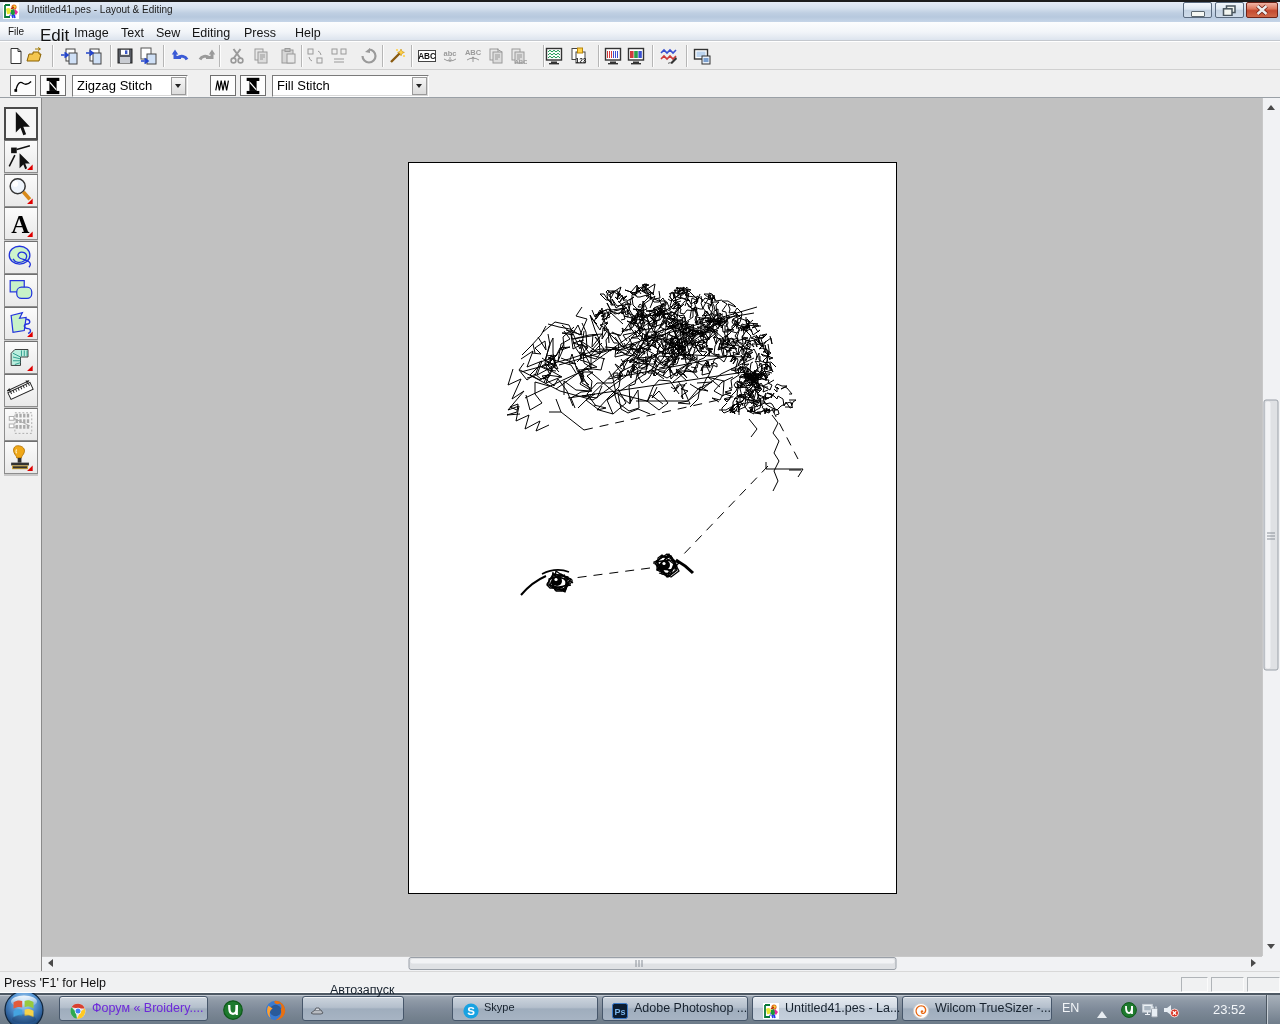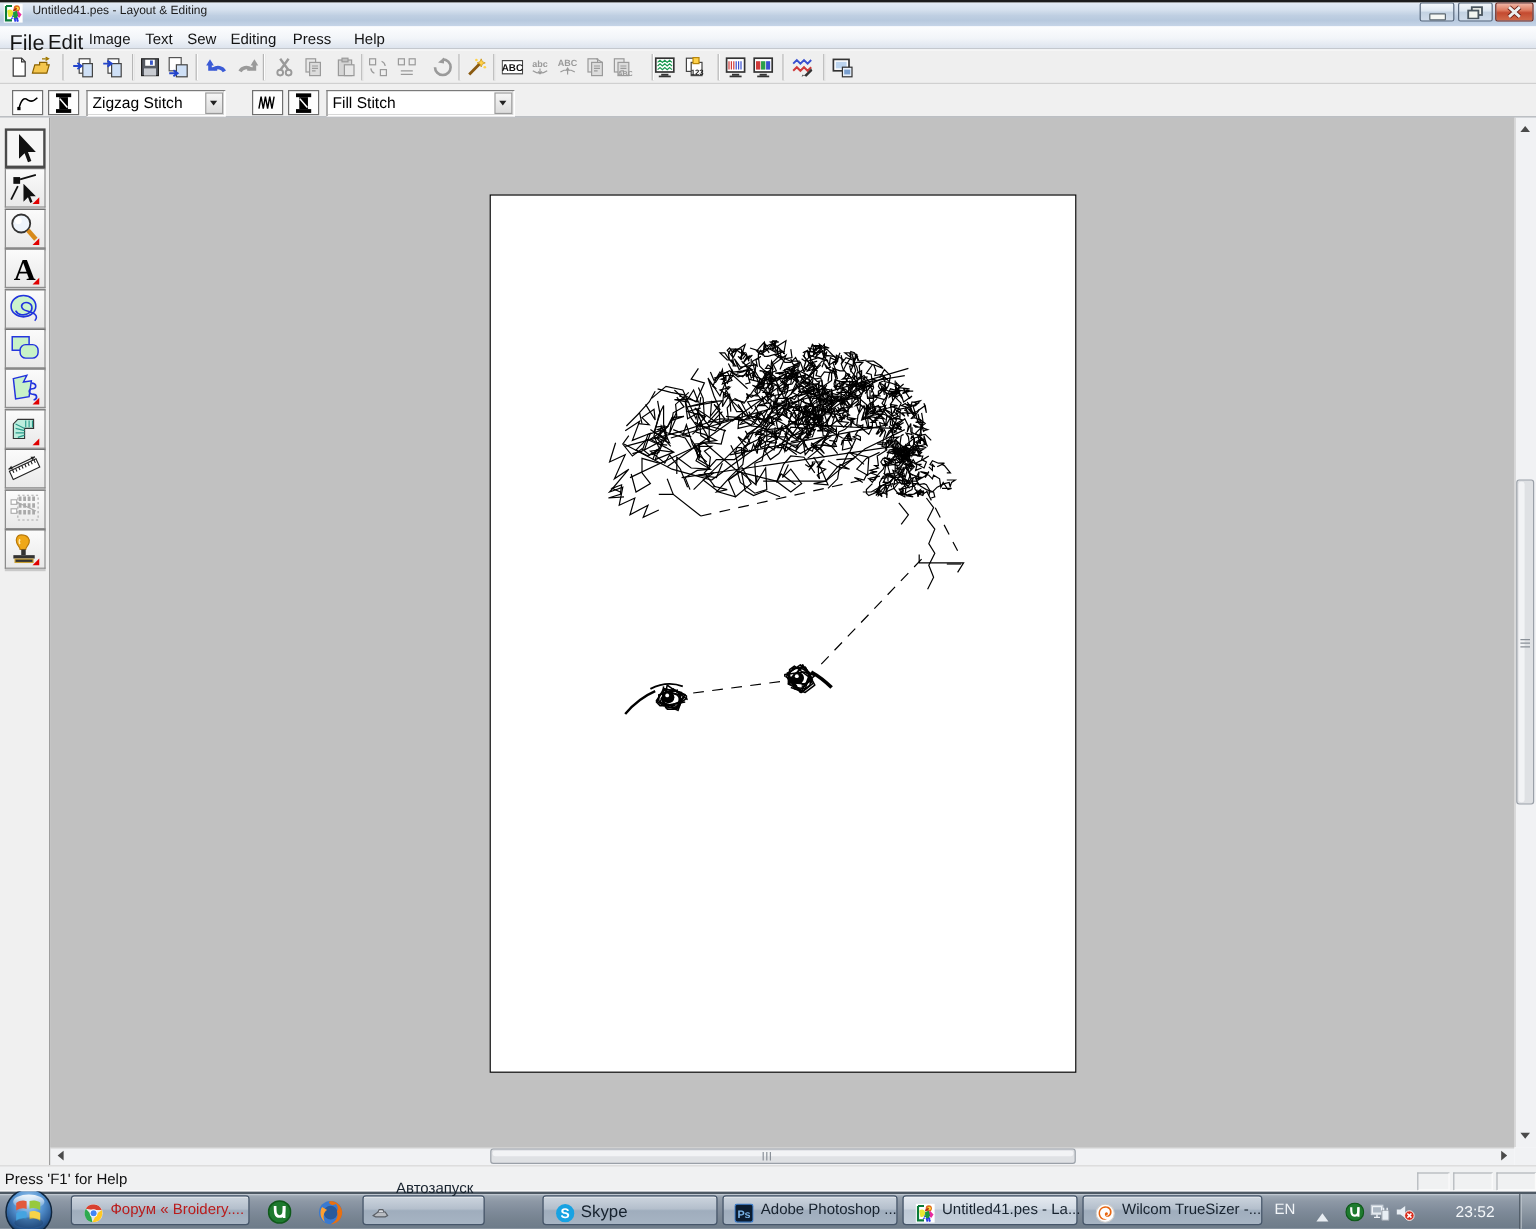--- a/index.html
+++ b/index.html
@@ -29,21 +29,21 @@
     <rect x="4.5" y="1" width="8.5" height="6.5" fill="#f2f5f0" stroke="#49555e" stroke-width="1.5"></rect>
     <rect x="1.5" y="3.8" width="8.5" height="6.7" fill="#f2f5f0" stroke="#49555e" stroke-width="1.5"></rect>
   </svg>
 <div style="position:absolute;left:1246px;top:2px;width:32px;height:16px;border-radius:2px;border:1px solid #6e2318;background:linear-gradient(#f0b5a5 0%,#dd7a5f 40%,#c44a30 55%,#d06a4a 100%);box-sizing:border-box"></div>
 <svg style="position:absolute;left:1255px;top:4px" width="14" height="12" viewBox="0 0 14 12">
     <path d="M2.5,2 L11.5,10 M11.5,2 L2.5,10" stroke="#6e1d12" stroke-width="4"></path>
     <path d="M2.5,2 L11.5,10 M11.5,2 L2.5,10" stroke="#eceff0" stroke-width="2.4"></path>
   </svg>
 
 <div style="position:absolute;left:0;top:22px;width:1280px;height:19px;background:linear-gradient(#fcfdfe 0%,#f2f5f9 55%,#dde4ee 100%);border-bottom:1px solid #c4c8ce;box-sizing:border-box"></div>
-<div style="position:absolute;left:8px;top:26px;font-size:18px;color:#141414">File</div>
+<div style="position:absolute;left:8px;top:26px;font-size:10px;color:#141414">File</div>
 <div style="position:absolute;left:40px;top:26px;font-size:17px;color:#141414">Edit</div>
 <div style="position:absolute;left:74px;top:26px;font-size:12.5px;color:#141414">Image</div>
 <div style="position:absolute;left:121px;top:26px;font-size:12.5px;color:#141414">Text</div>
 <div style="position:absolute;left:156px;top:26px;font-size:12.5px;color:#141414">Sew</div>
 <div style="position:absolute;left:192px;top:26px;font-size:12.5px;color:#141414">Editing</div>
 <div style="position:absolute;left:244px;top:26px;font-size:12.5px;color:#141414">Press</div>
 <div style="position:absolute;left:295px;top:26px;font-size:12.5px;color:#141414">Help</div>
 
 <div style="position:absolute;left:0;top:42px;width:1280px;height:28px;background:#efefef;border-bottom:1px solid #d0d0d0;box-sizing:border-box"></div>
 <svg style="position:absolute;left:7px;top:47px" width="18" height="18" viewBox="0 0 18 18">
@@ -639,21 +639,21 @@
 <div style="position:absolute;left:59px;top:996px;width:149px;height:25px;border-radius:3px;border:1px solid #46566a;background:linear-gradient(#cdd5de 0%,#b4bfcc 45%,#9fadbd 52%,#a7b4c3 100%);box-sizing:border-box;box-shadow:inset 0 1px 0 rgba(255,255,255,.65)"></div>
 <svg style="position:absolute;left:70px;top:1003px" width="16" height="16" viewBox="0 0 16 16">
     <circle cx="8" cy="8" r="7.6" fill="#e8e8e8"></circle>
     <path d="M8,8 L8,.4 A7.6,7.6 0 0 1 14.6,11.8 Z" fill="#3a74d8" opacity="0"></path>
     <path d="M1.5,4.2 A7.6,7.6 0 0 1 14.8,5.4 L8,5.4 Z" fill="#d8402f"></path>
     <path d="M14.8,5.4 A7.6,7.6 0 0 1 7,15.6 L10.6,8.4 Z" fill="#ffc923"></path>
     <path d="M7,15.6 A7.6,7.6 0 0 1 1.5,4.2 L5.6,8.6 Z" fill="#2da94f"></path>
     <circle cx="8" cy="8" r="3.2" fill="#fff"></circle>
     <circle cx="8" cy="8" r="2.5" fill="#4285f4"></circle>
   </svg>
-<div style="position:absolute;left:92px;top:1001px;font-size:12.5px;color:#b91c1c;white-space:nowrap">Форум « Broidery....</div>
+<div style="position:absolute;left:92px;top:1001px;font-size:12.5px;color:#6d28d9;white-space:nowrap">Форум « Broidery....</div>
 <svg style="position:absolute;left:223px;top:1000px" width="20" height="20" viewBox="0 0 16 16">
     <circle cx="8" cy="8" r="7.4" fill="#1e7a2e" stroke="#0f5a1a"></circle>
     <path d="M5,4 C5,8 5,11 8,11 C11,11 11,8 11,4" stroke="#fff" stroke-width="1.8" fill="none"></path>
     <path d="M11,4 L11,12" stroke="#fff" stroke-width="1.8"></path>
   </svg>
 <svg style="position:absolute;left:265px;top:1000px" width="21" height="21" viewBox="0 0 16 16">
     <circle cx="8" cy="8" r="7.4" fill="#3a7ad0"></circle>
     <circle cx="8" cy="8" r="4.4" fill="#2a5a9a"></circle>
     <path d="M8,0.6 C12,0.6 15.4,4 15.4,8 C15.4,12 12,15.4 8,15.4 C12,13.5 13,10 12,7.2 C13,6 12.6,3.6 11.2,2.6 C10,3.4 9,3.2 8.2,2.8 C6.4,1.8 7,1 8,0.6 Z" fill="#e87010"></path>
     <path d="M2.6,4.4 C0.8,7.4 1.4,11.6 4.4,14 C2.8,11 3.6,7.6 5.8,6.4 Z" fill="#ffa030"></path>
@@ -662,21 +662,21 @@
 <svg style="position:absolute;left:309px;top:1003px" width="16" height="16" viewBox="0 0 16 16">
     <path d="M2,10 L6,7 L12,7 L14,10 L12,11 L4,11 Z" fill="#b8bcc2" stroke="#5a5f66"></path>
     <path d="M6,7 L7,5 L10,5 L11,7" fill="#d8dce2" stroke="#5a5f66"></path>
   </svg>
 <div style="position:absolute;left:330px;top:983px;font-size:12.5px;color:#17222e;white-space:nowrap">Автозапуск</div>
 <div style="position:absolute;left:452px;top:996px;width:146px;height:25px;border-radius:3px;border:1px solid #46566a;background:linear-gradient(#cdd5de 0%,#b4bfcc 45%,#9fadbd 52%,#a7b4c3 100%);box-sizing:border-box;box-shadow:inset 0 1px 0 rgba(255,255,255,.65)"></div>
 <svg style="position:absolute;left:463px;top:1003px" width="16" height="16" viewBox="0 0 16 16">
     <circle cx="8" cy="8" r="7.6" fill="#18a2e2"></circle>
     <text x="8" y="12.2" font-size="11.5" font-weight="bold" text-anchor="middle" fill="#fff" font-family="Liberation Sans">S</text>
   </svg>
-<div style="position:absolute;left:484px;top:1001px;font-size:14px;color:#17222e;white-space:nowrap">Skype</div>
+<div style="position:absolute;left:484px;top:1001px;font-size:11px;color:#17222e;white-space:nowrap">Skype</div>
 <div style="position:absolute;left:602px;top:996px;width:146px;height:25px;border-radius:3px;border:1px solid #46566a;background:linear-gradient(#cdd5de 0%,#b4bfcc 45%,#9fadbd 52%,#a7b4c3 100%);box-sizing:border-box;box-shadow:inset 0 1px 0 rgba(255,255,255,.65)"></div>
 <svg style="position:absolute;left:612px;top:1003px" width="16" height="16" viewBox="0 0 16 16">
     <rect x="0.5" y="0.5" width="15" height="15" rx="2" fill="#0b1c30" stroke="#3a7ac8"></rect>
     <text x="8" y="11.8" font-size="9" font-weight="bold" text-anchor="middle" fill="#7ab4e8" font-family="Liberation Sans">Ps</text>
   </svg>
 <div style="position:absolute;left:634px;top:1001px;font-size:12.5px;color:#17222e;white-space:nowrap">Adobe Photoshop ...</div>
 <div style="position:absolute;left:752px;top:996px;width:146px;height:25px;border-radius:3px;border:1px solid #46566a;background:linear-gradient(#e6ebf1 0%,#d2dae4 45%,#bec9d6 50%,#c5d0dc 100%);box-sizing:border-box;box-shadow:inset 0 1px 0 rgba(255,255,255,.65)"></div>
 <svg style="position:absolute;left:763px;top:1003px" width="16" height="16" viewBox="0 0 16 16">
     <rect x="0" y="0" width="16" height="16" fill="#fff"></rect>
     <path d="M2,2 L2,14 L7,14 M2,2 L7,2" stroke="#0a7a3a" stroke-width="1.8" fill="none"></path>

